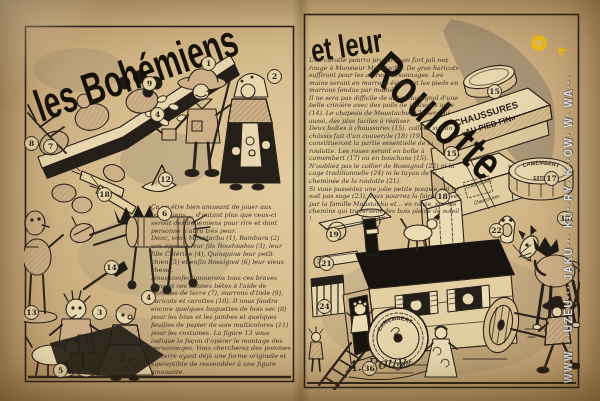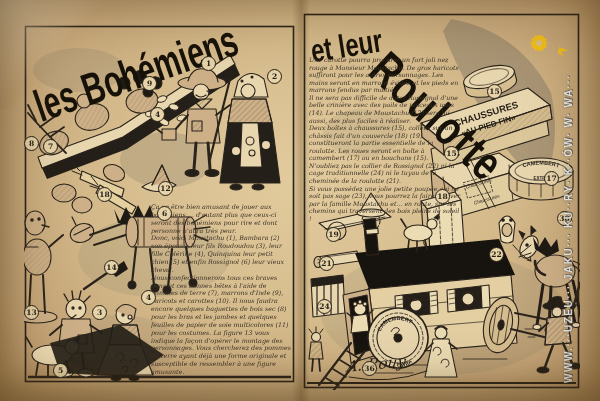--- a/index.html
+++ b/index.html
@@ -244,21 +244,21 @@
     <div class="mk" style="left:243px;top:44px">2</div>
     <div class="mk" style="left:68px;top:280px">3</div>
     <div class="mk" style="left:117px;top:265px">4</div>
     <div class="mk" style="left:29px;top:338px">5</div>
     <div class="mk" style="left:133px;top:181px">6</div>
     <div class="mk" style="left:19px;top:114px">7</div>
     <div class="mk" style="left:0px;top:111px">8</div>
     <div class="mk" style="left:118px;top:51px">9</div>
     <div class="mk" style="left:73px;top:162px">18</div>
     <div class="mk" style="left:126px;top:82px">4</div>
-    <div class="mk" style="left:134px;top:156px">12</div>
+    <div class="mk" style="left:134px;top:147px">12</div>
     <div class="mk" style="left:0px;top:280px">13</div>
     <div class="mk" style="left:80px;top:235px">14</div>
   </div>
 
   <div class="page page-right">
     <svg class="art" width="277" height="377" viewBox="0 0 277 377">
       <defs>
         <pattern id="hR" width="4" height="4" patternUnits="userSpaceOnUse" patternTransform="rotate(45)">
           <line x1="0" y1="0" x2="0" y2="4" stroke="#2b241c" stroke-width="0.8" opacity="0.5"></line>
         </pattern>
@@ -519,20 +519,20 @@
     <div class="signature">A. Rouy</div>
     <div class="watermark">WWW.···UZEU··· JAKU··· KU··RY· K··ÓW· W· WA···</div>
 
     <div class="mk" style="left:184px;top:71px">15</div>
     <div class="mk" style="left:141px;top:133px">15</div>
     <div class="mk" style="left:241px;top:158px">17</div>
     <div class="mk" style="left:132px;top:176px">18</div>
     <div class="mk" style="left:23px;top:214px">19</div>
     <div class="mk" style="left:254px;top:198px">30</div>
     <div class="mk" style="left:16px;top:243px">21</div>
-    <div class="mk" style="left:186px;top:234px">22</div>
+    <div class="mk" style="left:186px;top:210px">22</div>
     <div class="mk" style="left:59px;top:348px">36</div>
     <div class="mk" style="left:14px;top:286px">24</div>
   </div>
 
   <div class="crease"></div>
   <div class="vignette"></div>
 </div>
 
 </body></html>

